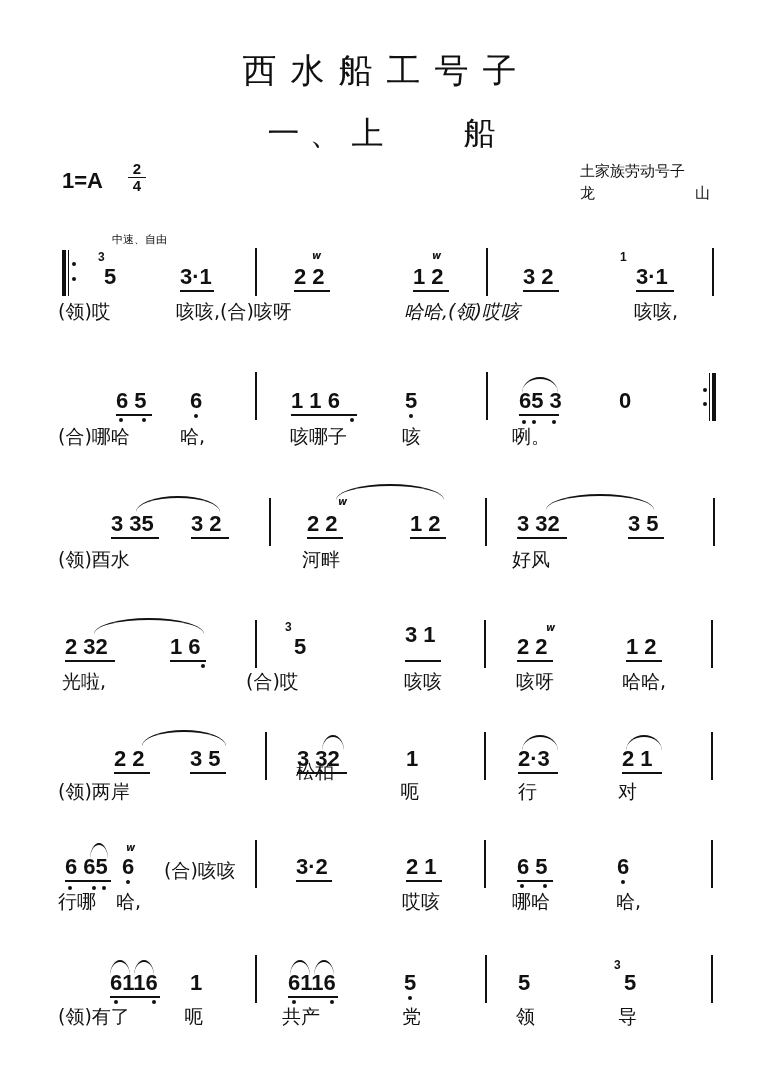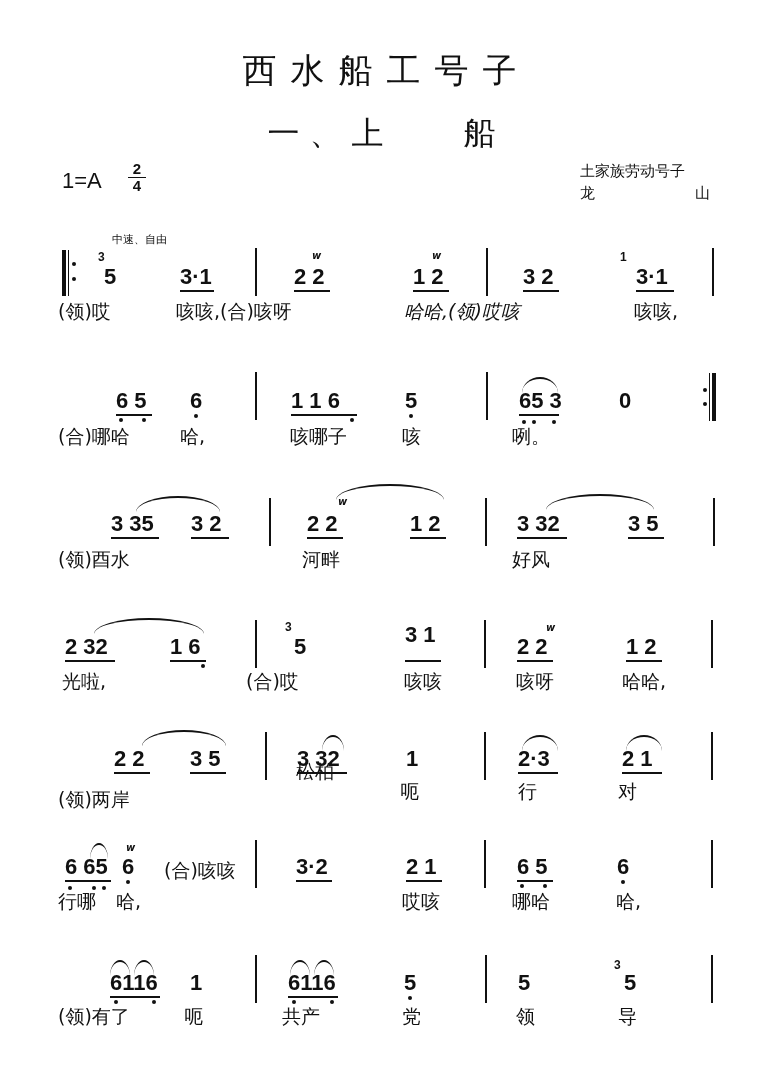--- a/index.html
+++ b/index.html
@@ -1,21 +1,21 @@
 <!DOCTYPE html>
 <html><head>
 <meta charset="utf-8">
 <style>
   html, body { margin: 0; padding: 0; background: #ffffff; }
   body { width: 773px; height: 1085px; position: relative; overflow: hidden; color: #111; font-family: "DejaVu Sans", sans-serif; }
   .abs { position: absolute; }
   .title { left: 0; width: 773px; top: 48px; text-align: center; font-size: 34px; letter-spacing: 14px; font-family: "DejaVu Serif", serif; font-weight: normal; }
   .subtitle { left: 0; width: 773px; top: 112px; text-align: center; font-size: 32px; letter-spacing: 10px; font-family: "DejaVu Serif", serif; }
   .subtitle .gap { display: inline-block; width: 70px; }
-  .key { left: 62px; top: 168px; font-size: 22px; font-weight: normal; font-family: "Liberation Sans", sans-serif; }
+  .key { left: 62px; top: 168px; font-size: 22px; font-weight: bold; font-family: "Liberation Sans", sans-serif; }
   .meter { left: 128px; top: 162px; width: 18px; text-align: center; font-size: 15px; font-weight: bold; font-family: "Liberation Sans", sans-serif; line-height: 14px; }
   .meter .line { display:block; height:1px; background:#111; margin:1px 0; }
   .source { left: 580px; top: 160px; font-size: 15px; line-height: 22px; }
   .source .row2 { display: flex; justify-content: space-between; width: 130px; }
   .tempo { left: 112px; top: 232px; font-size: 11px; }
 
   .note { position: absolute; font-family: "Liberation Sans", sans-serif; font-weight: bold; font-size: 22px; line-height: 22px; }
   .lyr { position: absolute; font-size: 19px; line-height: 22px; white-space: nowrap; }
   .bar { position: absolute; width: 2px; background: #111; }
   .ul { position: absolute; height: 1.5px; background: #111; }
@@ -165,21 +165,21 @@
   <div class="ul" style="left:297px;top:772px;width:50px;"></div>
   <div class="note" style="left:406px;top:748px;">1</div>
   <div class="bar" style="left:484px;top:732px;height:48px;"></div>
   <div class="slur" style="left:522px;top:735px;width:36px;"></div>
   <div class="note" style="left:518px;top:748px;">2·3</div>
   <div class="ul" style="left:518px;top:772px;width:40px;"></div>
   <div class="slur" style="left:626px;top:735px;width:36px;"></div>
   <div class="note" style="left:622px;top:748px;">2 1</div>
   <div class="ul" style="left:622px;top:772px;width:40px;"></div>
   <div class="bar" style="left:711px;top:732px;height:48px;"></div>
-  <div class="lyr" style="left:58px;top:780px;margin-top:8px;">(领)两岸</div>
+  <div class="lyr" style="left:58px;top:780px;">(领)两岸</div>
   <div class="lyr" style="left:296px;top:760px;">松柏</div>
   <div class="lyr" style="left:400px;top:780px;">呃</div>
   <div class="lyr" style="left:518px;top:780px;">行</div>
   <div class="lyr" style="left:618px;top:780px;">对</div>
 </div>
 
 <div>
   <div class="slur" style="left:90px;top:843px;width:18px;"></div>
   <div class="note" style="left:65px;top:856px;">6 65</div>
   <div class="ul" style="left:65px;top:880px;width:46px;"></div>

